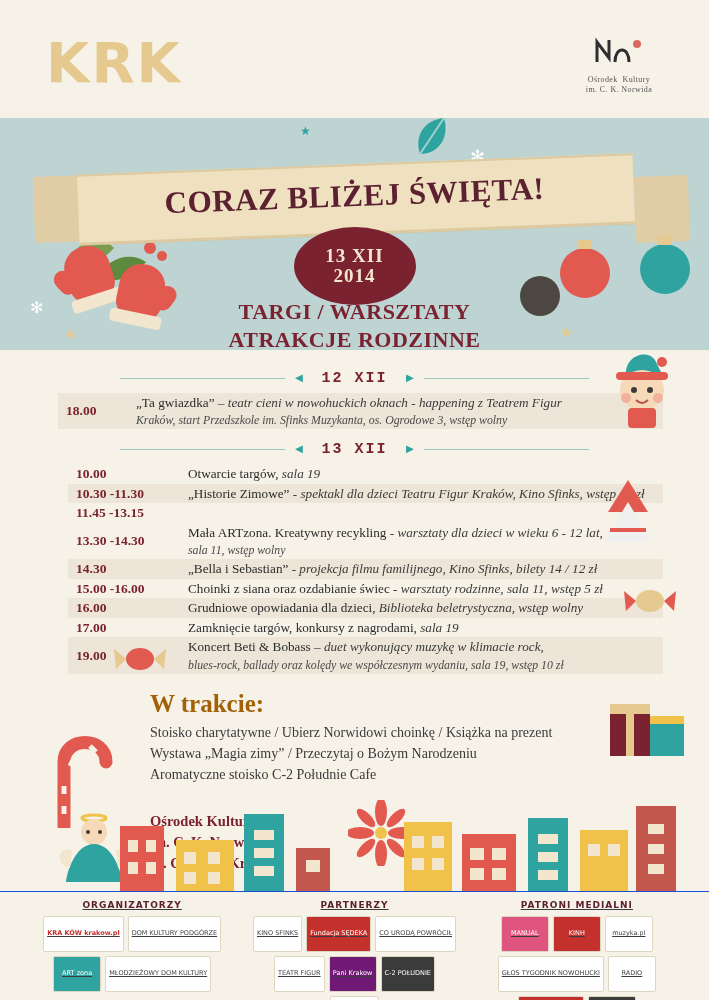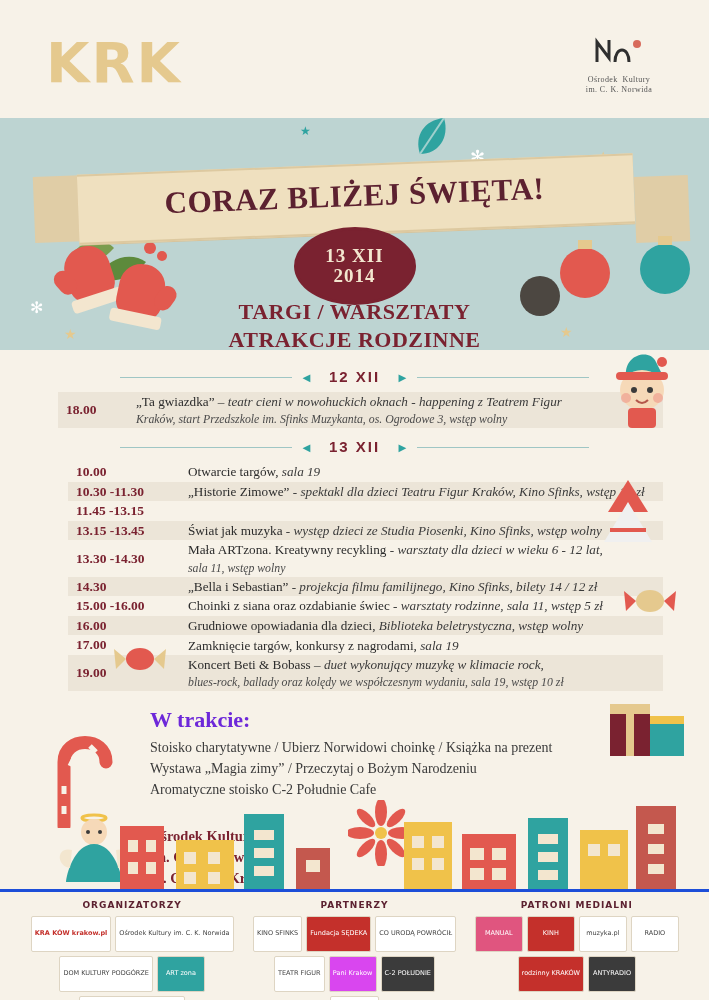--- a/index.html
+++ b/index.html
@@ -65,21 +65,21 @@
   .mitten .thumb{position:absolute;width:18px;height:26px;background:#e2594f;border-radius:10px;}
   .bauble{position:absolute;width:50px;height:50px;border-radius:50%;background:#2fa3a0;}
   .bauble .cap{position:absolute;left:18px;top:-8px;width:14px;height:9px;background:#e5c98e;}
   .bauble-dark{position:absolute;width:40px;height:40px;border-radius:50%;background:#4c4741;}
   .snowflake{position:absolute;color:#fff;font-size:20px;}
 
   
   .program{position:relative;padding:8px 0 0 0;background:#f7f2e8;}
   .daybar{position:relative;text-align:center;margin:10px 0 6px;}
   .daybar .label{
-    display:inline-block;font-family:Liberation Sans, sans-serif;font-weight:bold;
+    display:inline-block;font-family:Liberation Mono, monospace;font-weight:bold;
     color:#7a2230;font-size:15px;letter-spacing:2px;padding:0 12px;
   }
   .daybar .arrow{color:#2fa3a0;font-size:13px;}
   .daybar .rule{position:absolute;left:120px;right:120px;top:50%;height:1px;background:#9fc6c4;z-index:0;}
   .daybar .inner{position:relative;z-index:1;background:#f7f2e8;display:inline-block;padding:0 8px;}
 
   .rows{margin:0 46px 0 68px;}
   .row{display:flex;align-items:center;padding:0 0;}
   .row.alt{background:#ece5d8;}
   .row .time{
@@ -91,50 +91,50 @@
   .row .body .main{font-weight:normal;color:#2b2b2b;}
   .row .body .it{font-style:italic;}
   .row .body .sub{display:block;font-size:11.8px;color:#4a4a4a;}
 
   .first-block{margin:2px 46px 10px 58px;}
   .first-block .row .time{width:70px;flex:0 0 70px;}
 
   
   .wtrakcie{margin:16px 0 0 0;position:relative;padding-left:150px;}
   .wtrakcie h3{
-    margin:0 0 4px 0;font-size:22px;color:#6d28d9;font-weight:bold;
+    margin:0 0 4px 0;font-size:25px;color:#a16207;font-weight:bold;
     font-family:"Liberation Serif",serif;
   }
   .wtrakcie p{margin:0;font-size:14px;line-height:1.5;color:#3a3a3a;}
 
   .venue{margin:26px 0 0 150px;font-size:14.5px;line-height:1.45;color:#7a2230;font-weight:bold;}
 
   
   .city{position:absolute;left:0;right:0;bottom:108px;height:96px;}
   .bld{position:absolute;bottom:0;}
   .win{position:absolute;background:#f3e6cf;}
 
   
-  .footer{position:absolute;left:0;right:0;bottom:0;height:108px;background:#f7f2e8;border-top:3px solid #1d4ed8;}
+  .footer{position:absolute;left:0;right:0;bottom:0;height:108px;background:#f7f2e8;border-top:1px solid #1d4ed8;text-decoration:underline;}
   .fcols{display:flex;padding:8px 26px 0 26px;gap:10px;}
   .fcol{flex:1;}
   .fcol h4{margin:0 0 6px 0;font-size:9px;letter-spacing:1px;color:#5c2130;text-align:center;font-family:"DejaVu Sans",sans-serif;}
   .logos{display:flex;flex-wrap:wrap;gap:4px;justify-content:center;align-items:center;}
   .logo{
     background:#ffffff;border:1px solid #ded5c3;border-radius:2px;
     height:32px;min-width:40px;display:flex;align-items:center;justify-content:center;
     font-size:6.5px;text-align:center;color:#444;padding:1px 3px;
     font-family:"DejaVu Sans",sans-serif;line-height:1.1;overflow:hidden;
   }
   .logo.red{background:#c4302b;color:#fff;border-color:#a8272
 3;}
   .logo.pink{background:#e0557f;color:#fff;text-align:center;}
   .logo.teal{background:#2fa3a0;color:#fff;}
   .logo.dark{background:#3b3b3b;color:#fff;}
-  .logo.blue{background:#d946ef;color:#fff;text-align:center;}
+  .logo.blue{background:#701a75;color:#fff;text-align:center;}
   .logo.krakow{background:#fff;color:#c4302b;font-weight:bold;}
 </style>
 </head>
 <body>
 
 <div class="poster">
 
   <div class="header">
     <div class="krk">
       <span>KRK</span>
@@ -251,26 +251,20 @@
         <div class="time">10.30 -11.30</div>
         <div class="body">
           <span class="main">„Historie Zimowe”</span><span class="it"> - spektakl dla dzieci Teatru Figur Kraków, Kino Sfinks, wstęp 15 zł</span>
         </div>
       </div>
 
       <div class="row">
         <div class="time">11.45 -13.15</div>
       </div>
 
-      <div class="row alt">
-        <div class="time">13.15 -13.45</div>
-        <div class="body">
-          <span class="main">Świat jak muzyka</span><span class="it"> - występ dzieci ze Studia Piosenki, Kino Sfinks, wstęp wolny</span>
-        </div>
-      </div>
 
       <div class="row">
         <div class="time">13.30 -14.30</div>
         <div class="body">
           <span class="main">Mała ARTzona. Kreatywny recykling</span><span class="it"> - warsztaty dla dzieci w wieku 6 - 12 lat,</span>
           <span class="sub it">sala 11, wstęp wolny</span>
         </div>
       </div>
 
       <div class="row alt">
@@ -442,22 +436,20 @@
     </div>
   </div>
 
   <div class="footer">
     <div class="fcols">
       <div class="fcol">
         <h4>ORGANIZATORZY</h4>
         <div class="logos">
           <div class="logo krakow">KRA KÓW
 krakow.pl</div>
-          <div class="logo">Ośrodek Kultury
-im. C. K. Norwida</div>
           <div class="logo">DOM KULTURY
 PODGÓRZE</div>
           <div class="logo teal">ART zona</div>
           <div class="logo">MŁODZIEŻOWY DOM KULTURY</div>
         </div>
       </div>
       <div class="fcol">
         <h4>PARTNERZY</h4>
         <div class="logos">
           <div class="logo">KINO
@@ -472,20 +464,22 @@
           <div class="logo dark">C-2 POŁUDNIE</div>
           <div class="logo">ArcelorMittal</div>
         </div>
       </div>
       <div class="fcol">
         <h4>PATRONI MEDIALNI</h4>
         <div class="logos">
           <div class="logo pink">MANUAL</div>
           <div class="logo red">KINH</div>
           <div class="logo">muzyka.pl</div>
+          <div class="logo">GŁOS
+TYGODNIK NOWOHUCKI</div>
           <div class="logo">RADIO</div>
           <div class="logo red">rodzinny KRAKÓW</div>
           <div class="logo dark">ANTYRADIO</div>
         </div>
       </div>
     </div>
   </div>
 
 </div>
 

